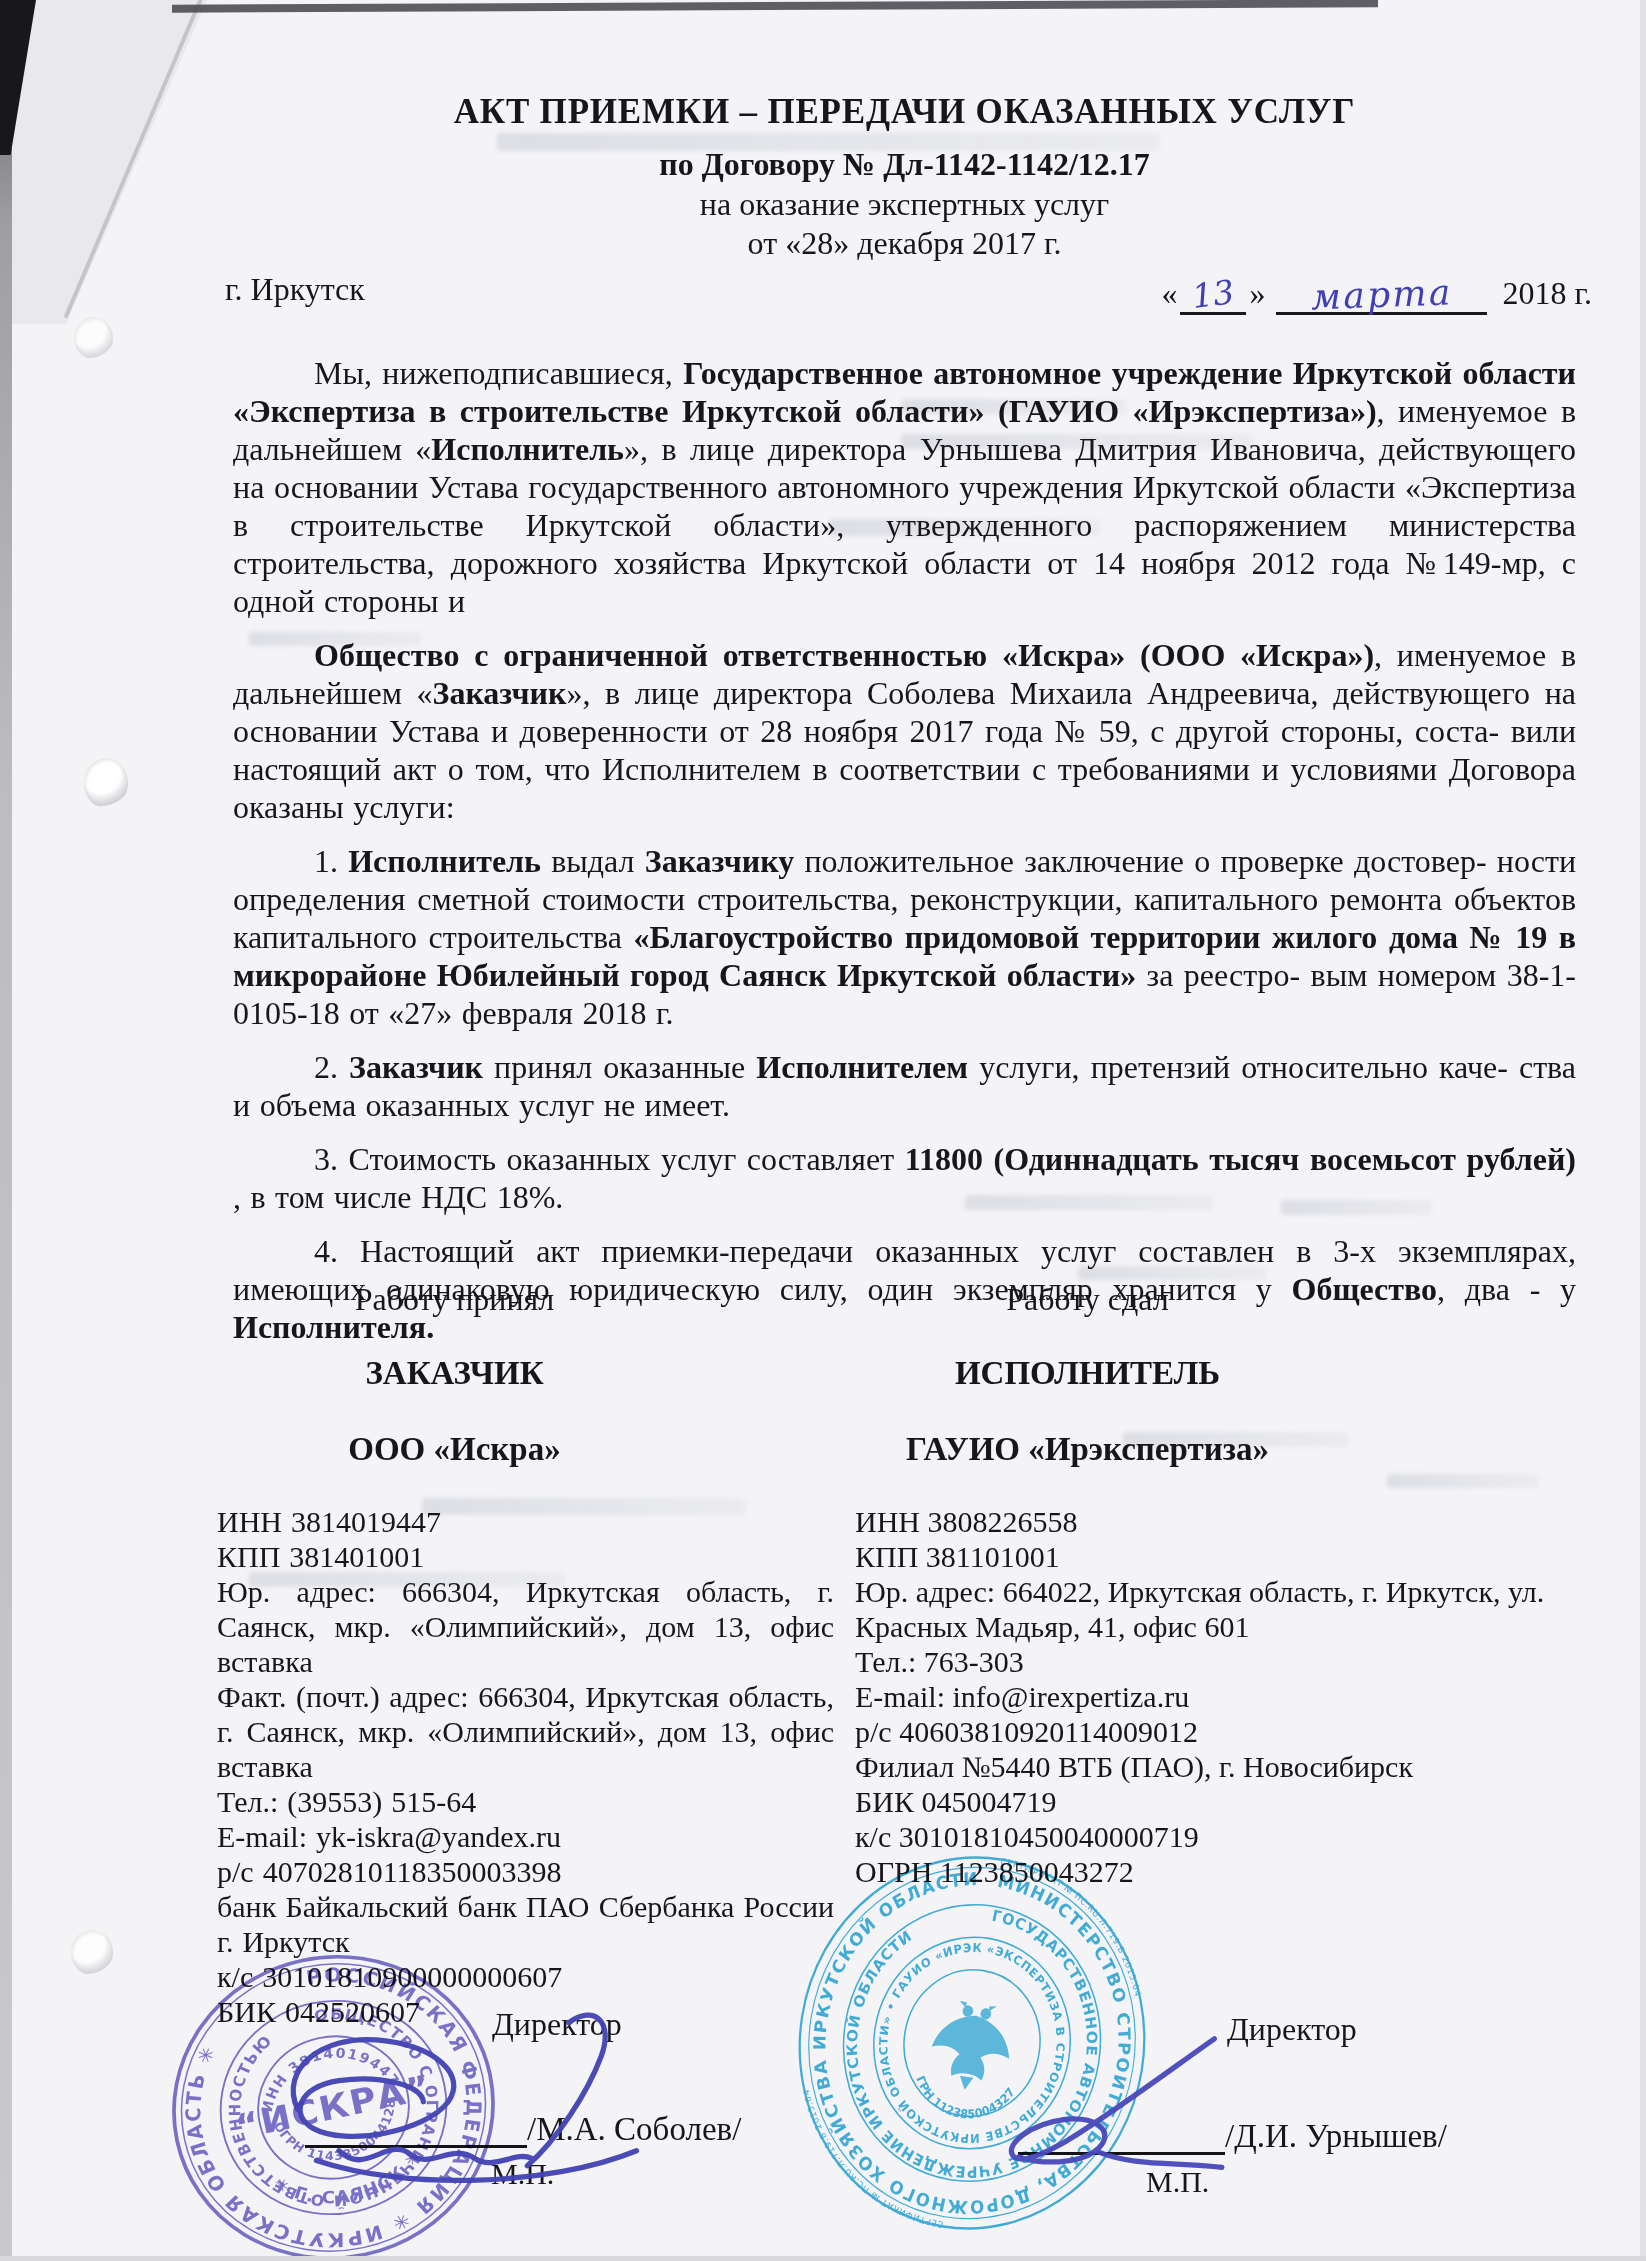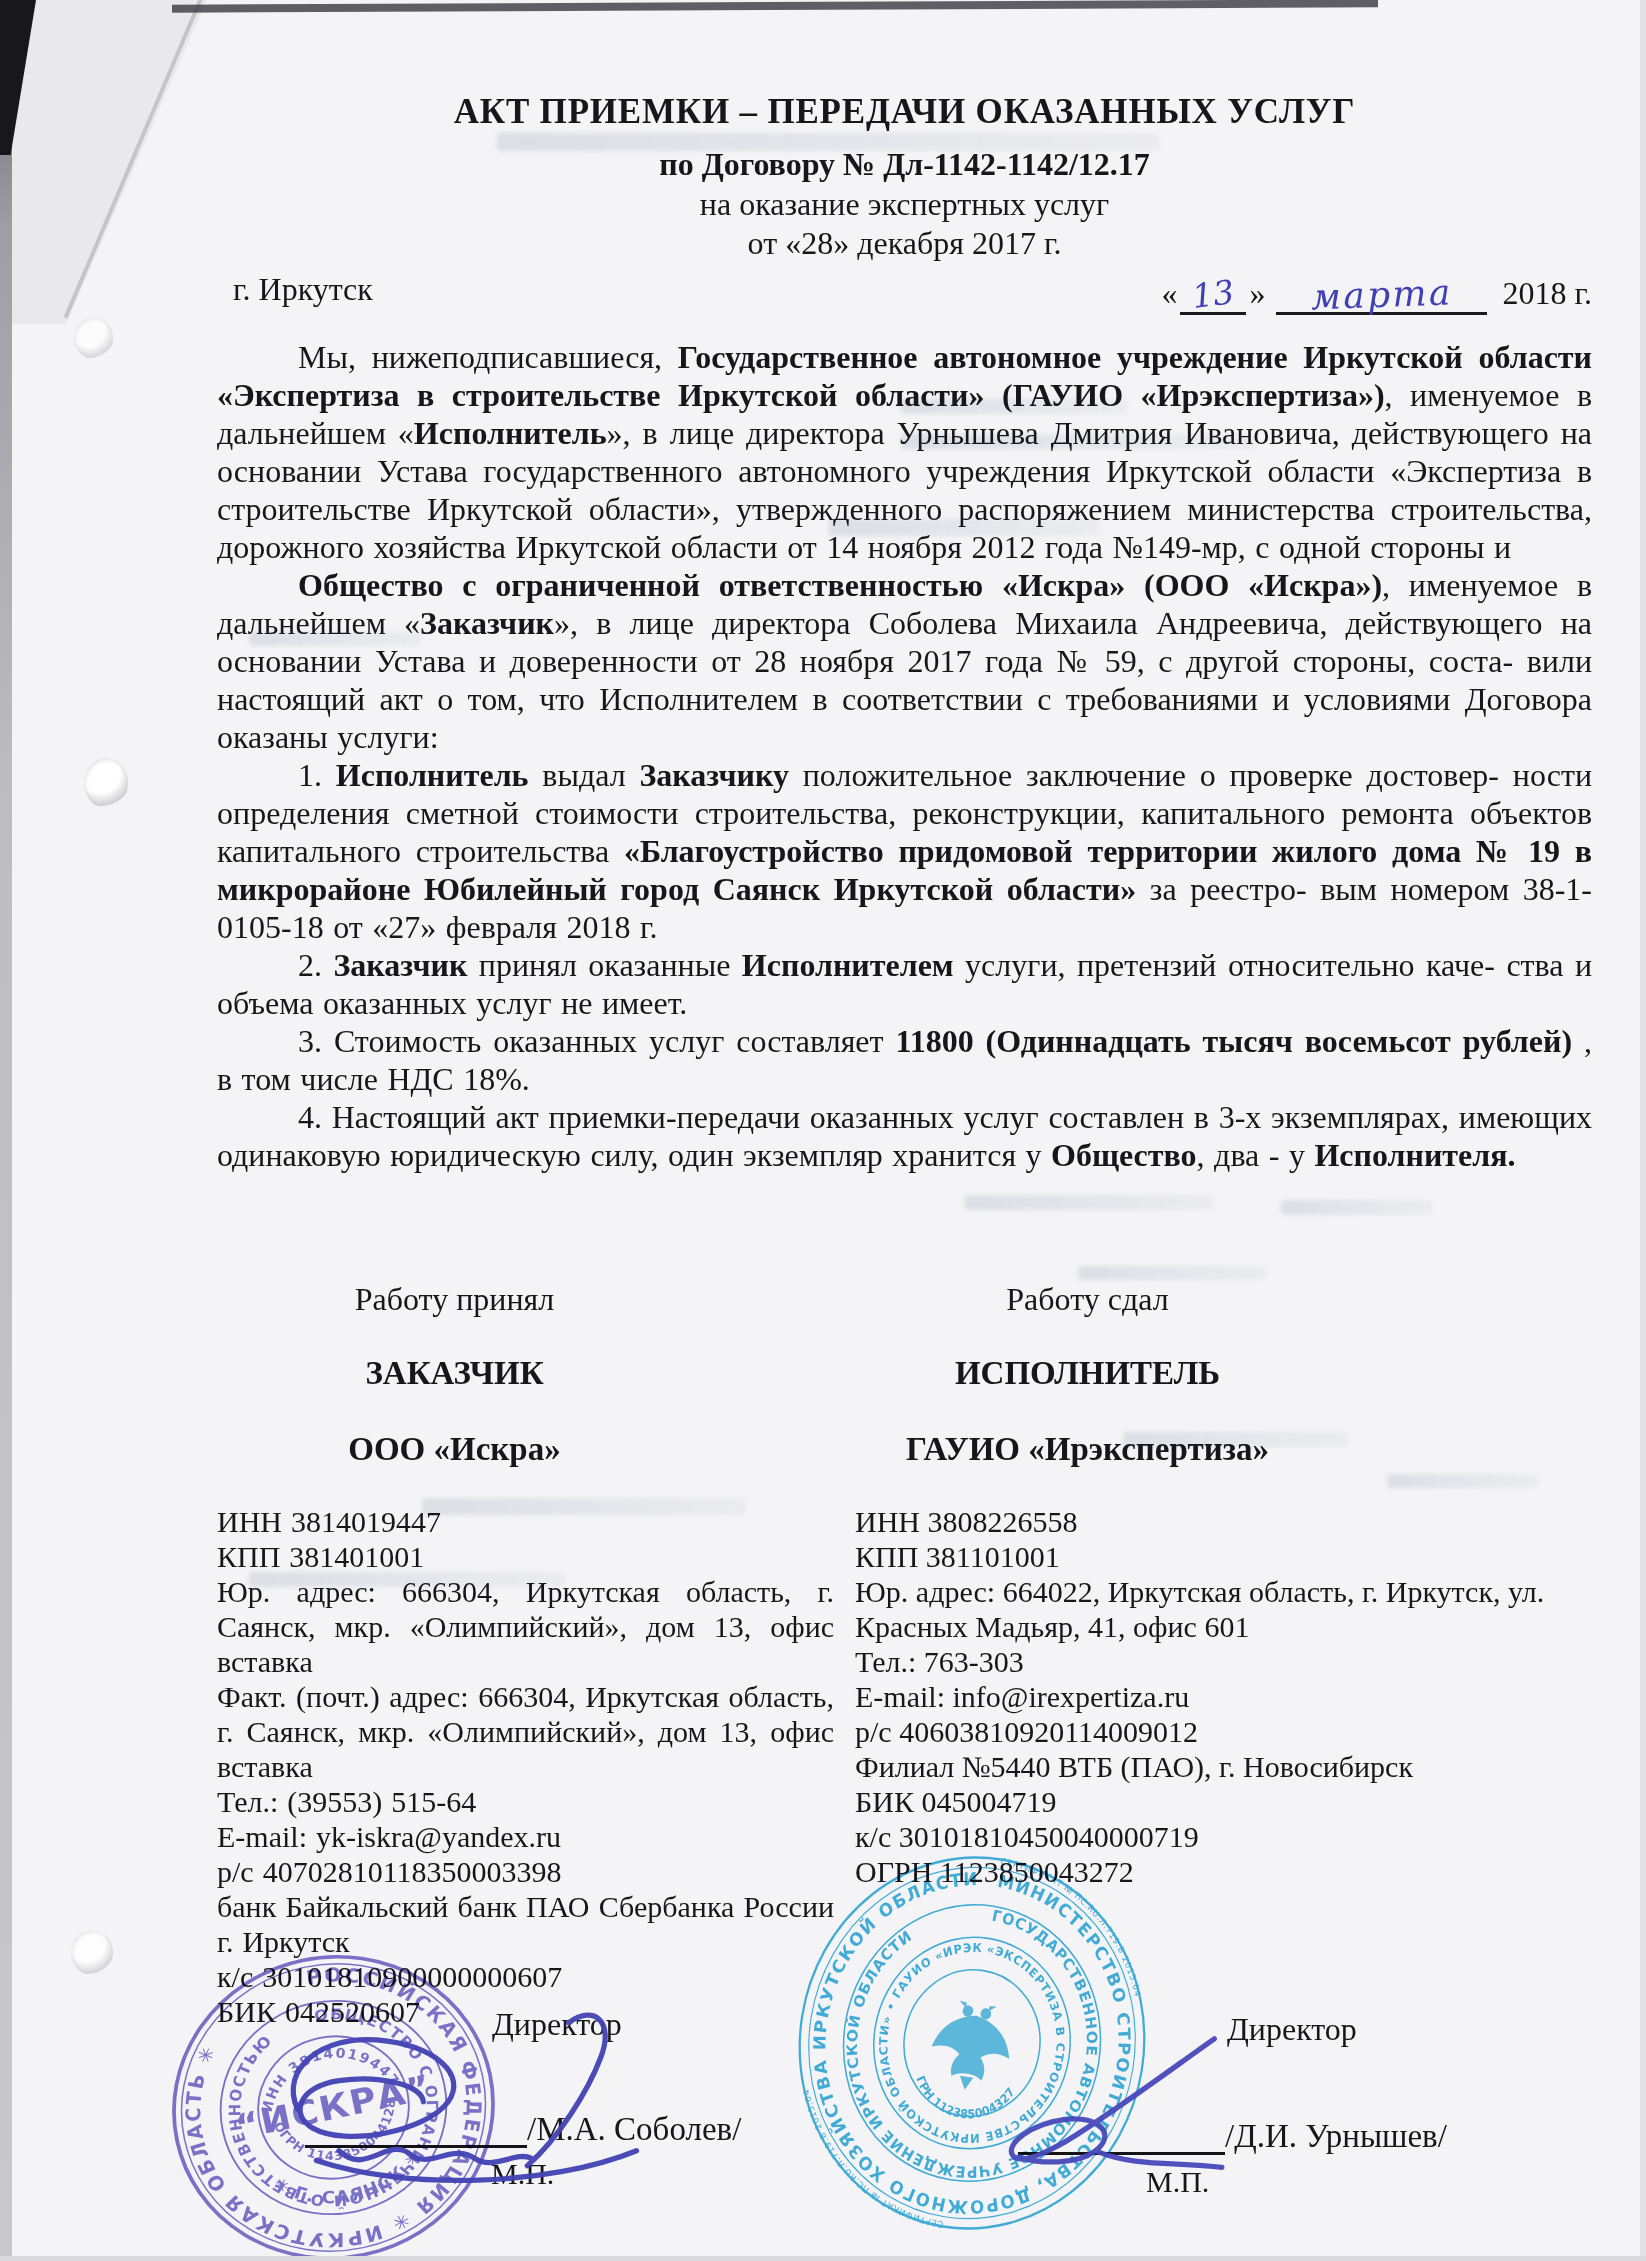--- a/index.html
+++ b/index.html
@@ -27,31 +27,31 @@
     box-shadow:inset 1.5px 2.3px 3.8px rgba(0,0,0,.10);}
   .ghost{position:absolute;filter:blur(2.3px);border-radius:3px;z-index:1;
     background:linear-gradient(90deg,rgba(110,120,145,.17),rgba(110,120,145,.06));}
   
   .titles{position:absolute;left:217px;top:92px;width:1375px;text-align:center;z-index:2;}
   .t1{font-size:35px;font-weight:bold;letter-spacing:0.8px;}
   .t2{font-size:32px;font-weight:bold;margin-top:14px;}
   .t3{font-size:32px;margin-top:3px;}
   .t4{font-size:32px;margin-top:1.5px;text-align:center;}
   .date-row{position:absolute;left:217px;top:265px;width:1375px;height:60px;font-size:32px;z-index:2;}
-  .city{position:absolute;left:16px;top:6px;}
+  .city{position:absolute;left:8px;top:6px;}
   .date-right{position:absolute;right:0;top:6px;white-space:nowrap;}
   .hand-slot{display:inline-block;border-bottom:3px solid #1a1a1e;text-align:center;}
   .slot-day{width:66px;margin:0 3px;}
   .slot-month{width:211px;margin:0 7.5px 0 10.6px;}
   .hand{font-family:"DejaVu Serif",serif;font-style:italic;color:#4040b4;}
   .hand-day{font-size:33px;display:inline-block;transform:rotate(-7deg) translateY(1.5px);}
   .hand-month{font-size:36px;letter-spacing:2.3px;display:inline-block;transform:rotate(-2deg) translateY(3px);}
   .body-text{position:absolute;left:217px;top:338px;width:1375px;font-size:32px;line-height:38px;
     text-align:justify;z-index:2;word-spacing:1.5px;}
-  .body-text p{margin:0;text-indent:81px;}
+  .body-text p{margin:16px;text-indent:81px;}
   .b{font-weight:bold;}
   
   .role-row,.party-row,.org-row{position:absolute;left:217px;width:1375px;z-index:2;}
   .role-row{top:1281px;font-size:32px;}
   .party-row{top:1355px;font-size:33px;font-weight:bold;}
   .org-row{top:1431px;font-size:33px;font-weight:bold;}
   .half-l{display:inline-block;width:475px;text-align:center;vertical-align:top;}
   .half-r{display:inline-block;width:467px;margin-left:162px;text-align:center;vertical-align:top;}
   .details-row{position:absolute;left:217px;top:1504px;width:1375px;z-index:2;font-size:30px;line-height:35px;}
   .col-l{position:absolute;left:0;top:0;width:617px;text-align:justify;word-spacing:1.5px;}

